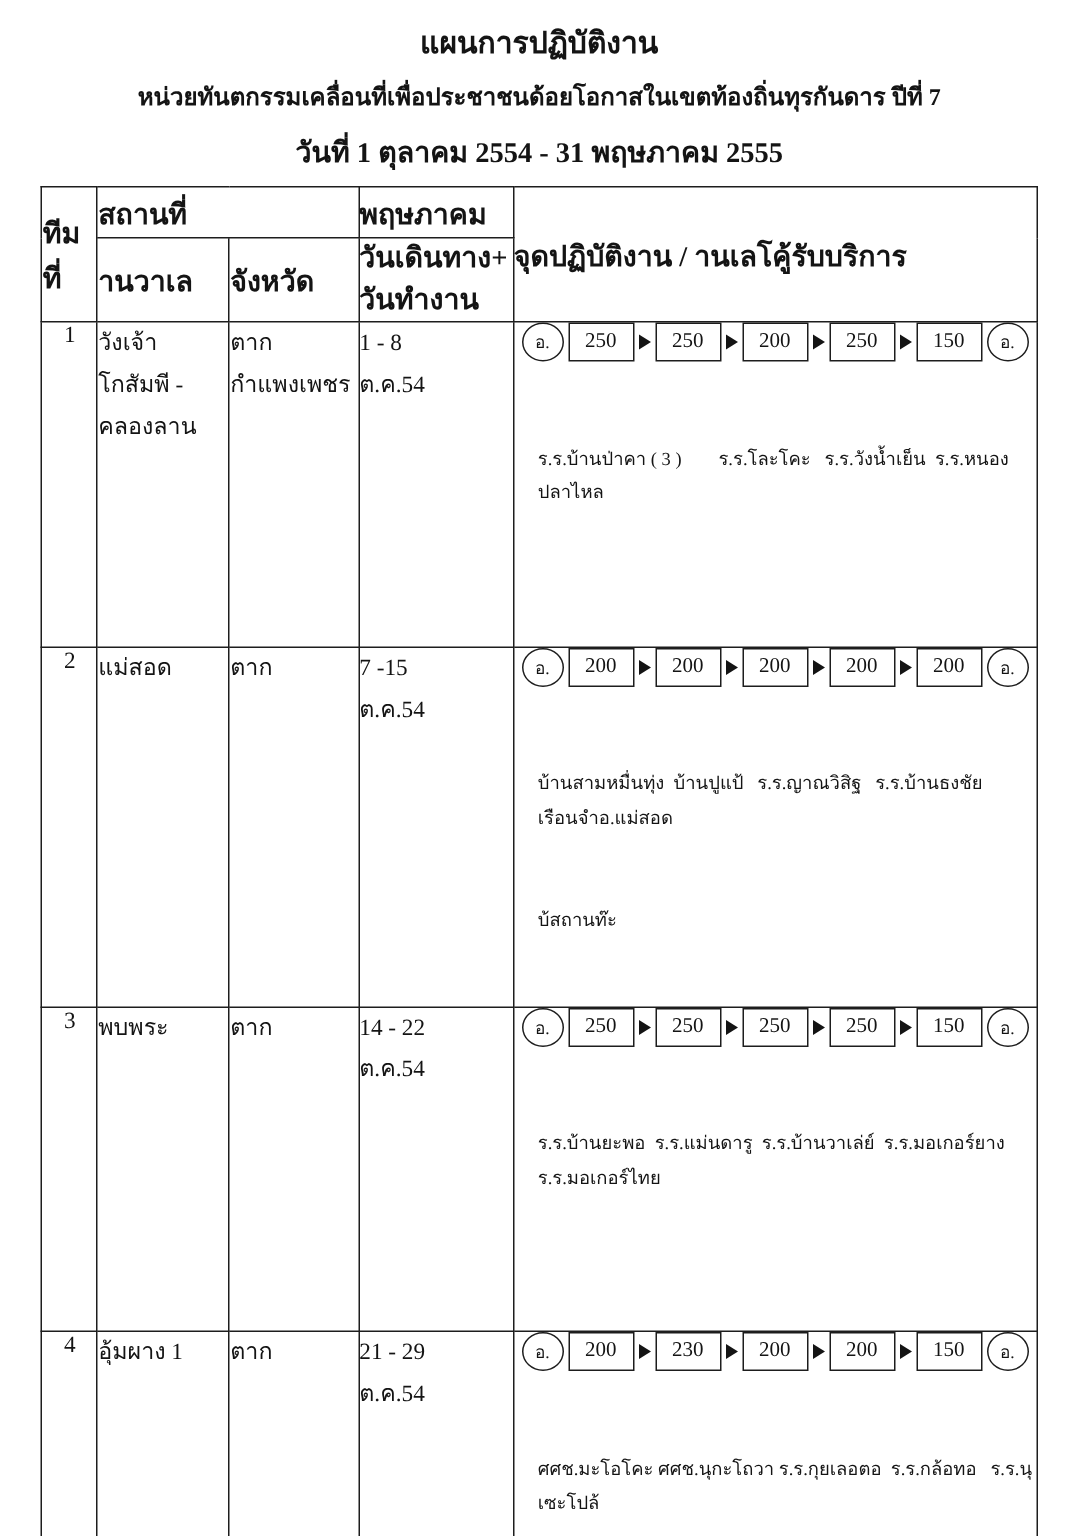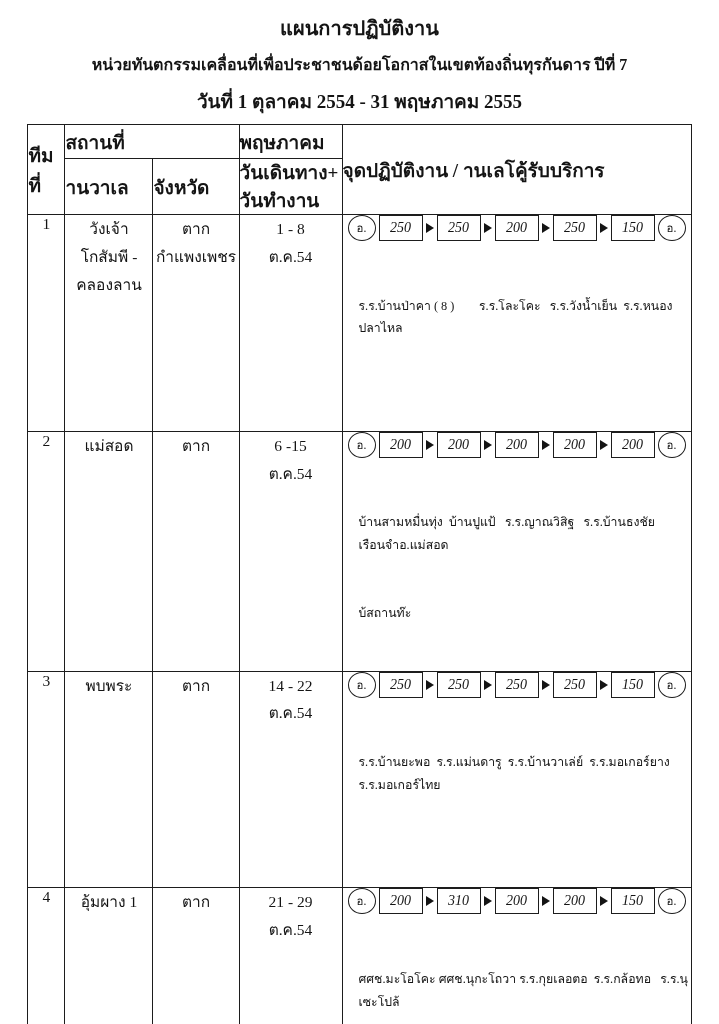--- a/index.html
+++ b/index.html
@@ -35,38 +35,37 @@
   tbody tr:nth-child(4) { height:90px; }
   tbody tr:nth-child(5) { height:92px; }
   tbody tr:nth-child(6) { height:72px; }
   tbody tr:nth-child(7) { height:72px; }
   tbody tr:nth-child(8) { height:78px; }
   tbody tr:nth-child(9) { height:92px; }
   tbody tr:nth-child(10){ height:98px; }
 
   .c-team     { text-align:center; padding-top:10px; }
   .c-district, .c-province, .c-duration {
-    text-align:center; padding-top:10px;
+    padding-top:10px;
     white-space:pre-line; line-height:1.8;font-family:Liberation Serif, serif;
   }
   .c-diagram  { padding:9px 2px 2px 4px; }
 
   .flow { display:flex; align-items:center; justify-content:center; gap:3px; }
   .endpoint {
     flex:0 0 auto; width:28px; height:26px;
     border:1.4px solid #1d1d1d; border-radius:50%;
     display:flex; align-items:center; justify-content:center;
     font-size:11.5px;
   }
   .vbox {
     flex:0 0 auto; width:44px; height:26px;
     border:1.6px solid #1d1d1d;
     display:flex; align-items:center; justify-content:center;
     font-size:14px;
-    font-style:italic;
   }
   .arr {
     flex:0 0 auto; width:0; height:0;
     border-left:8px solid #141414;
     border-top:5px solid transparent;
     border-bottom:5px solid transparent;
   }
   .site-labels {
     margin-top:8px; padding-left:16px;
     font-size:12.3px; line-height:1.85;
@@ -122,31 +121,31 @@
         <span class="vbox">250</span>
         <span class="arr"></span>
         <span class="vbox">200</span>
         <span class="arr"></span>
         <span class="vbox">250</span>
         <span class="arr"></span>
         <span class="vbox">150</span>
         <span class="endpoint">อ.</span>
       </div>
       <div class="site-labels">
-        <div>ร.ร.บ้านป่าคา ( 8 )        ร.ร.โละโคะ   ร.ร.วังน้ำเย็น  ร.ร.หนองปลาไหล</div>
+        <div>ร.ร.บ้านป่าคา ( 3 )        ร.ร.โละโคะ   ร.ร.วังน้ำเย็น  ร.ร.หนองปลาไหล</div>
         <div></div>
       </div>
     </td>
   </tr>
 
   <tr>
     <td class="c-team">2</td>
     <td class="c-district">แม่สอด</td>
     <td class="c-province">ตาก</td>
-    <td class="c-duration">6 -15
+    <td class="c-duration">7 -15
 ต.ค.54</td>
     <td class="c-diagram">
       <div class="flow">
         <span class="endpoint">อ.</span>
         <span class="vbox">200</span>
         <span class="arr"></span>
         <span class="vbox">200</span>
         <span class="arr"></span>
         <span class="vbox">200</span>
         <span class="arr"></span>
@@ -193,21 +192,21 @@
     <td class="c-team">4</td>
     <td class="c-district">อุ้มผาง 1</td>
     <td class="c-province">ตาก</td>
     <td class="c-duration">21 - 29
 ต.ค.54</td>
     <td class="c-diagram">
       <div class="flow">
         <span class="endpoint">อ.</span>
         <span class="vbox">200</span>
         <span class="arr"></span>
-        <span class="vbox">310</span>
+        <span class="vbox">230</span>
         <span class="arr"></span>
         <span class="vbox">200</span>
         <span class="arr"></span>
         <span class="vbox">200</span>
         <span class="arr"></span>
         <span class="vbox">150</span>
         <span class="endpoint">อ.</span>
       </div>
       <div class="site-labels">
         <div>ศศช.มะโอโคะ ศศช.นุกะโถวา ร.ร.กุยเลอตอ  ร.ร.กล้อทอ   ร.ร.นุเซะโปล้</div>

